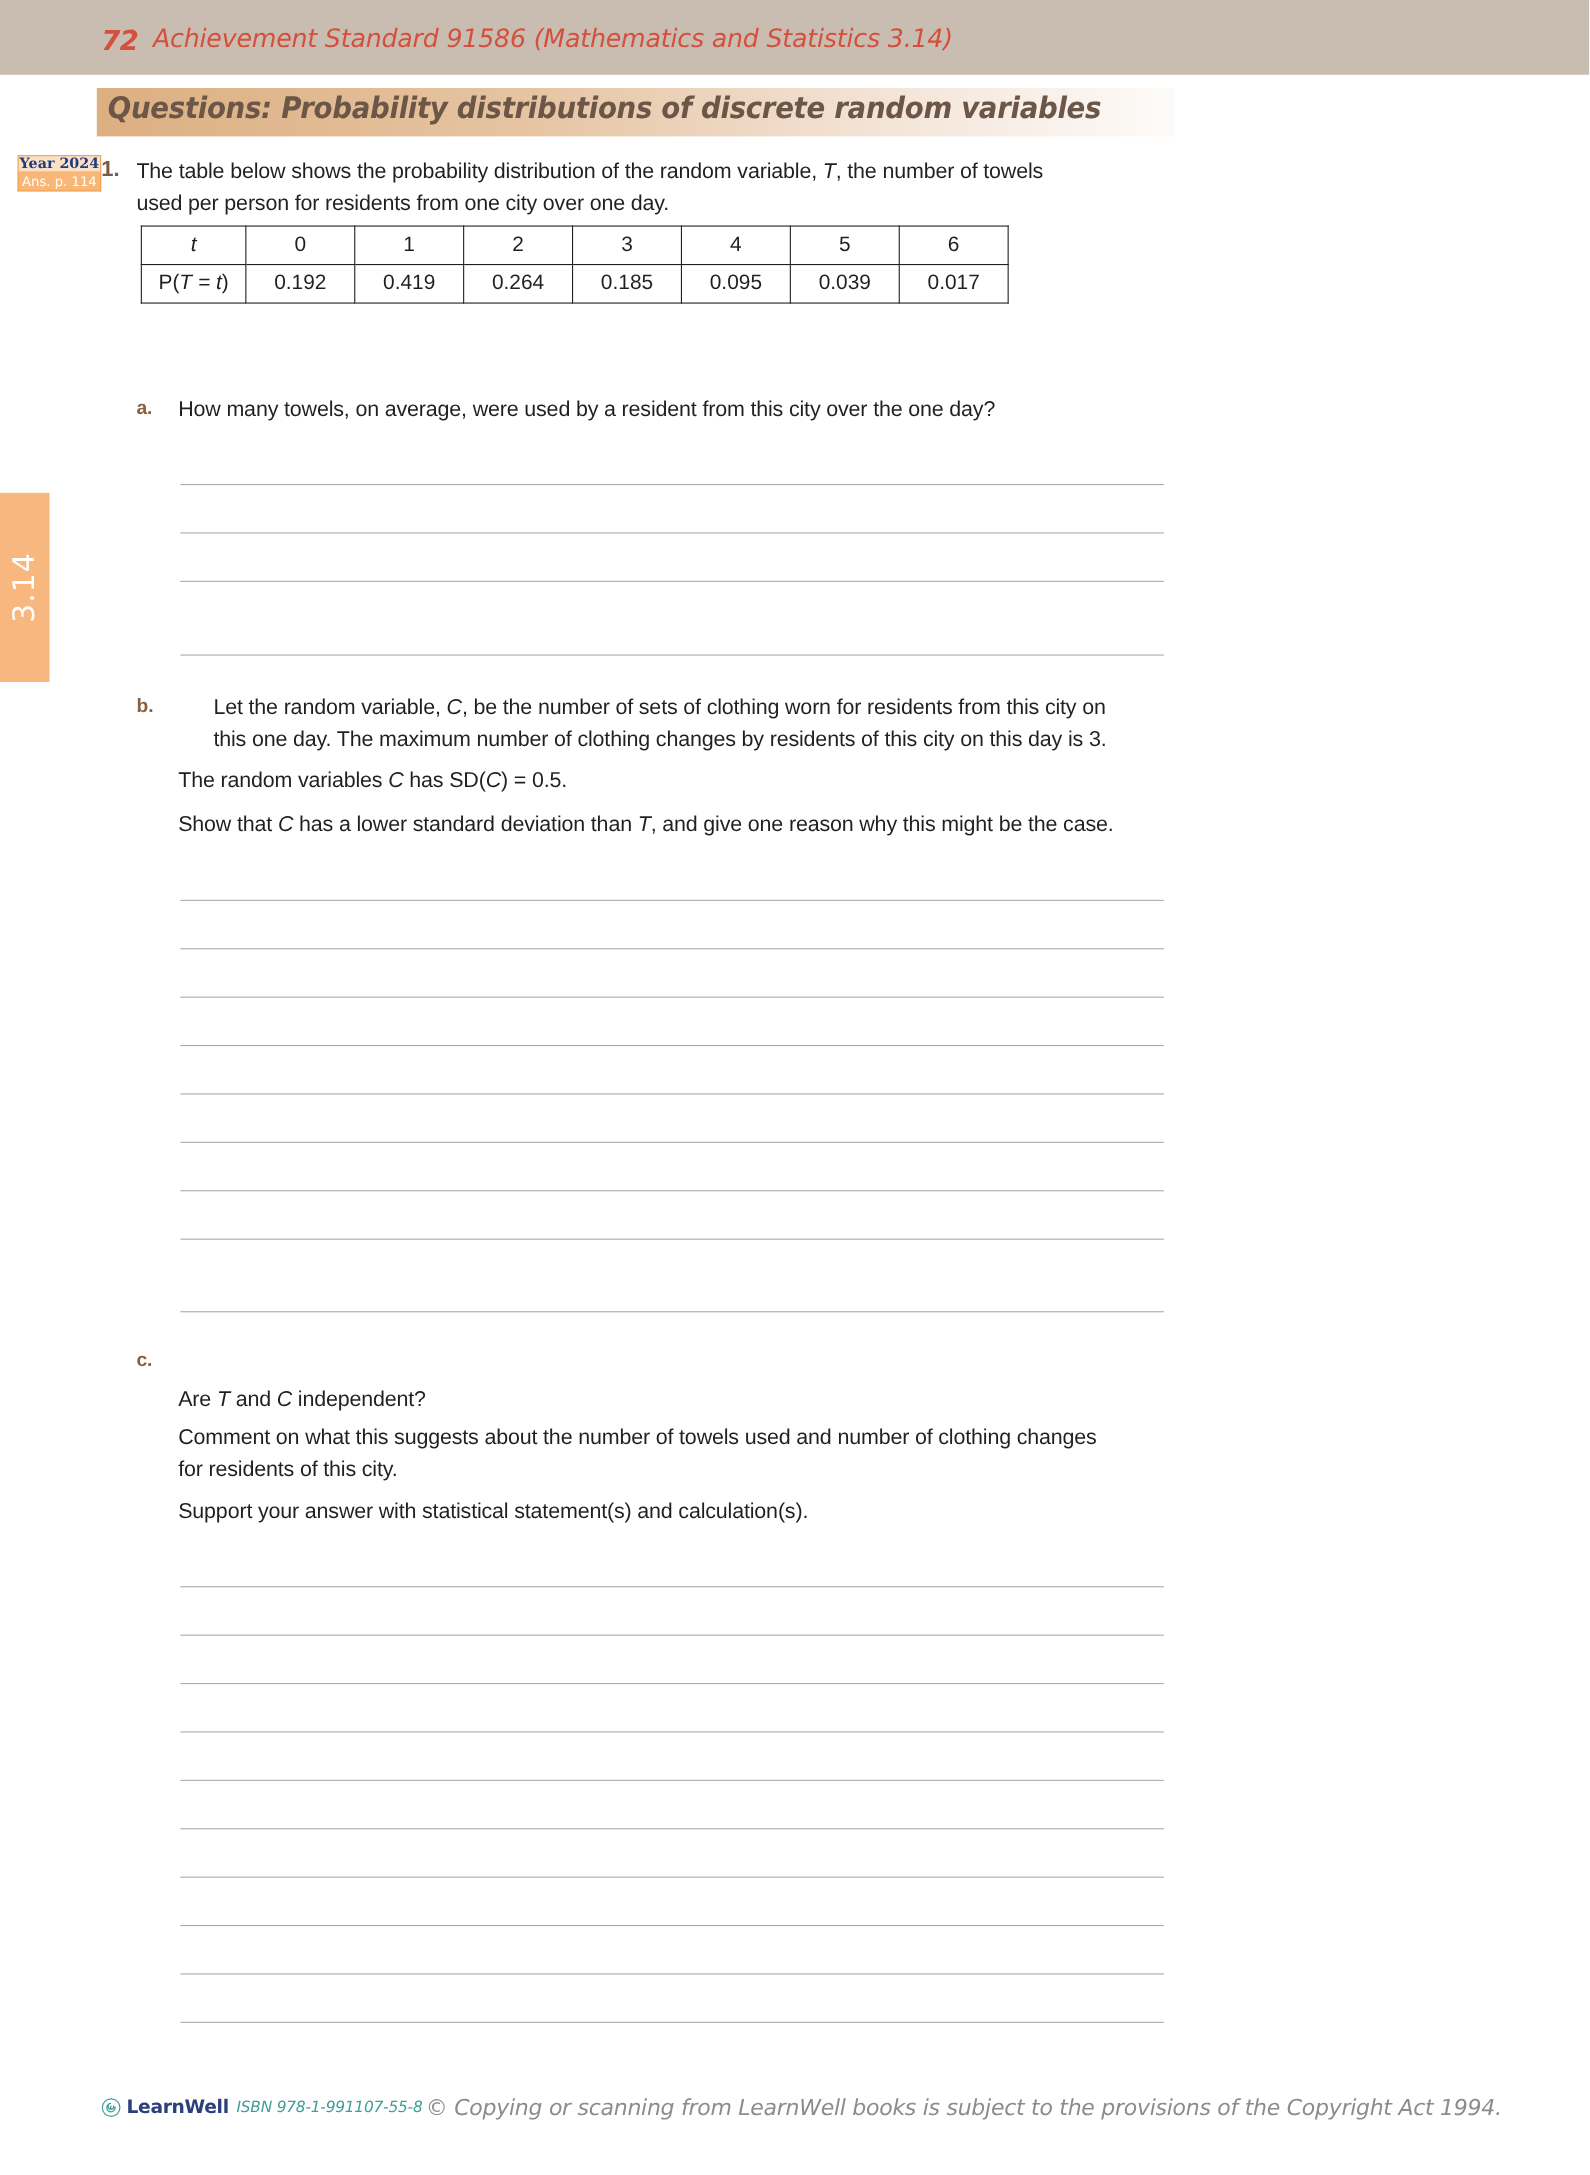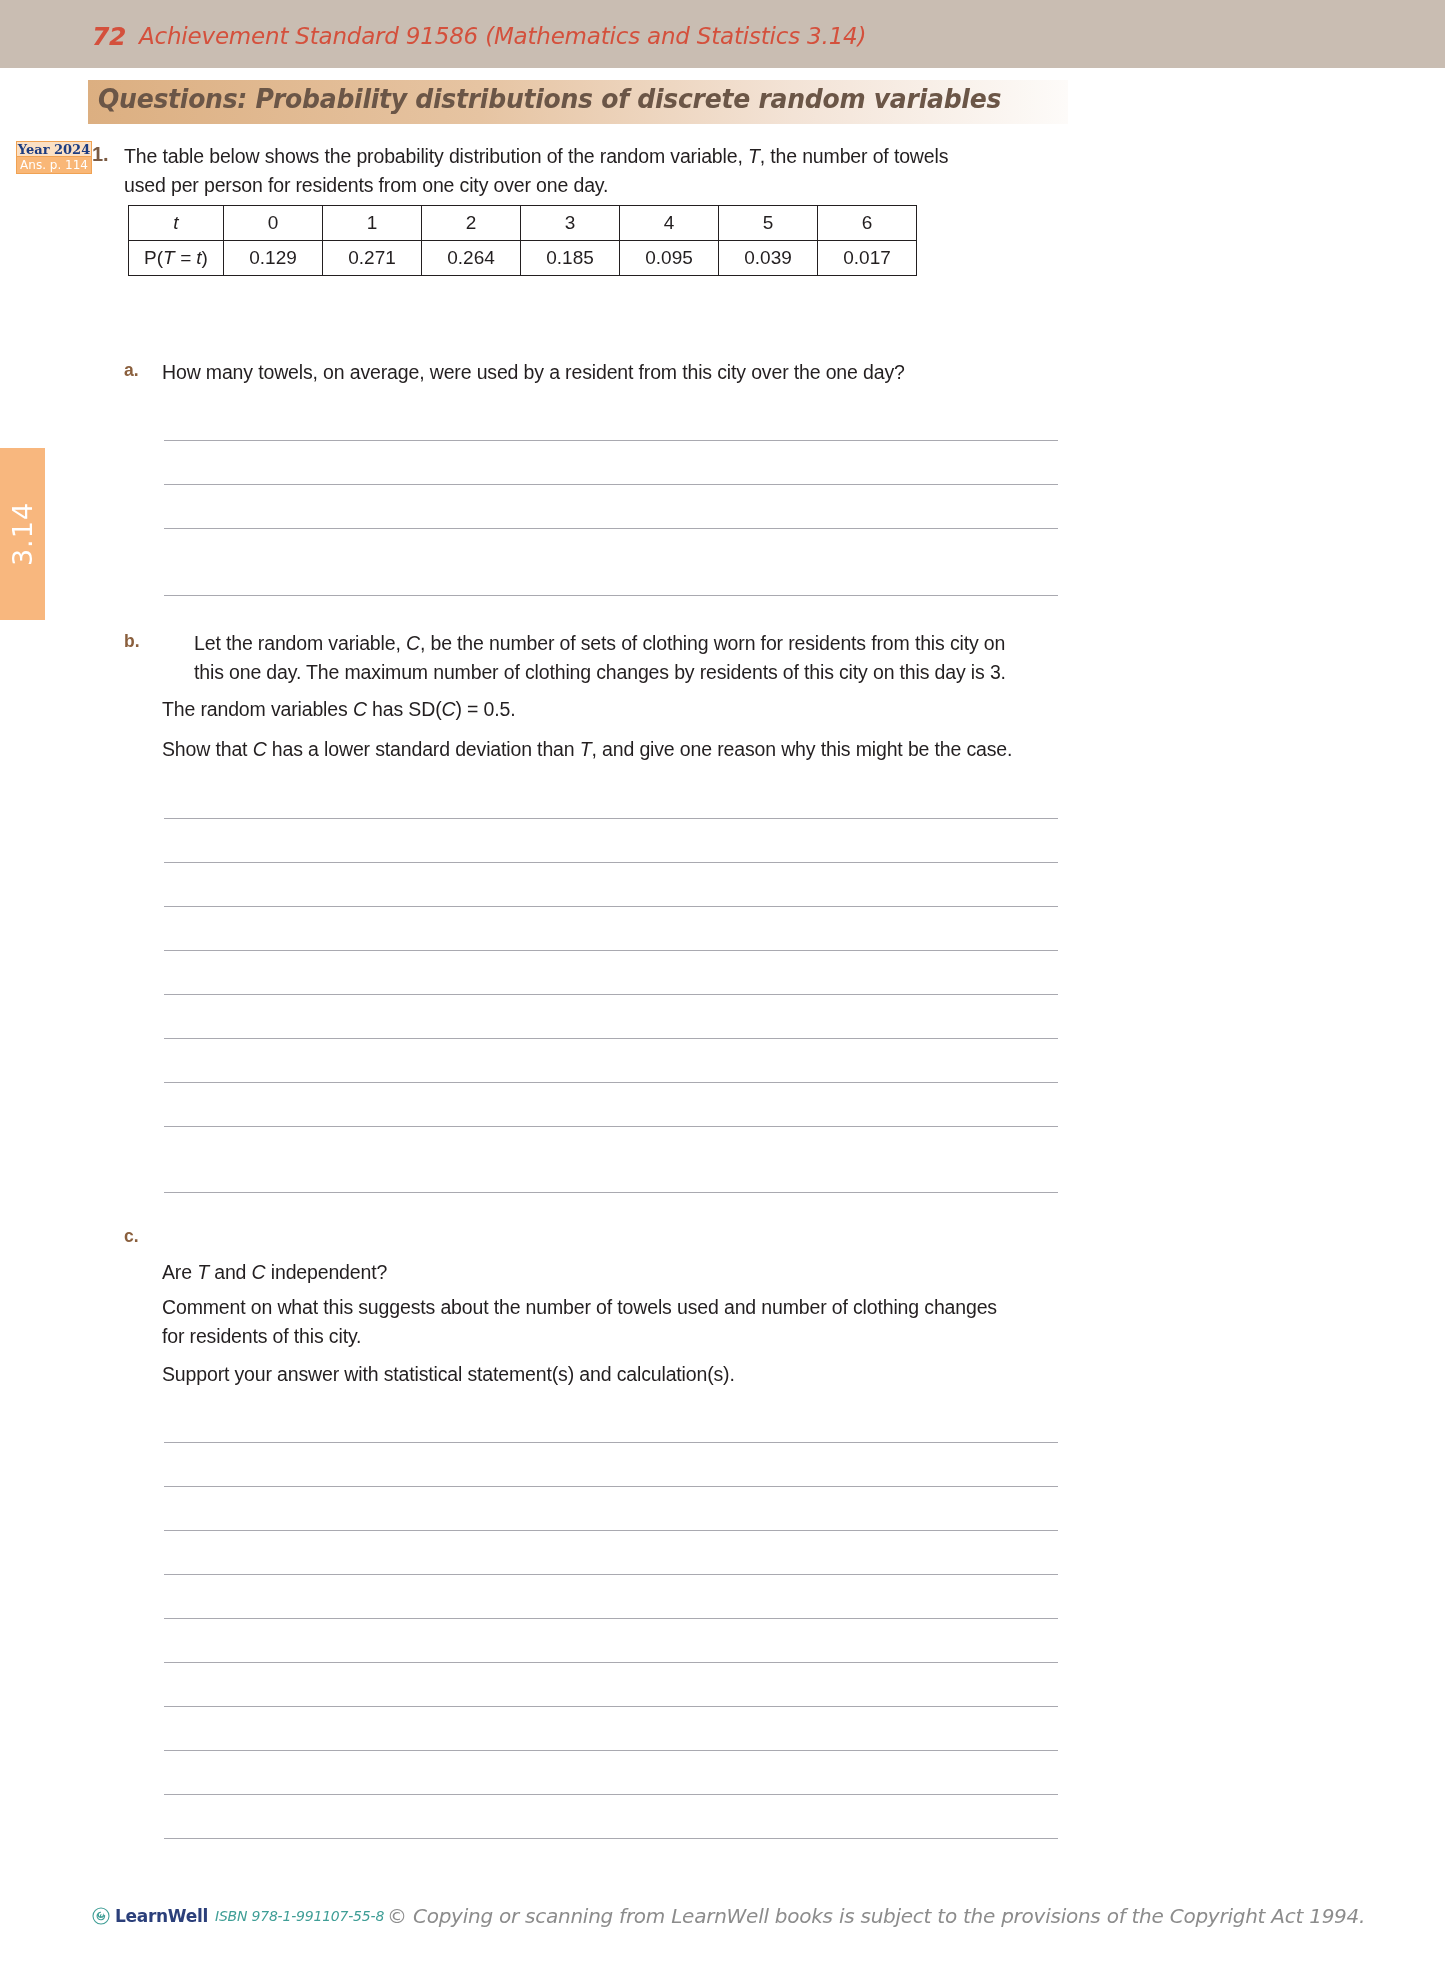--- a/index.html
+++ b/index.html
@@ -248,22 +248,22 @@
       <td class="val">0</td>
       <td class="val">1</td>
       <td class="val">2</td>
       <td class="val">3</td>
       <td class="val">4</td>
       <td class="val">5</td>
       <td class="val">6</td>
     </tr>
     <tr>
       <td class="rowhead"><span>P(</span><i>T = t</i><span>)</span></td>
-      <td class="val">0.129</td>
-      <td class="val">0.271</td>
+      <td class="val">0.192</td>
+      <td class="val">0.419</td>
       <td class="val">0.264</td>
       <td class="val">0.185</td>
       <td class="val">0.095</td>
       <td class="val">0.039</td>
       <td class="val">0.017</td>
     </tr>
   </tbody>
     </table>
 
   <div class="part-letter" style="top:360px;">a.</div>

